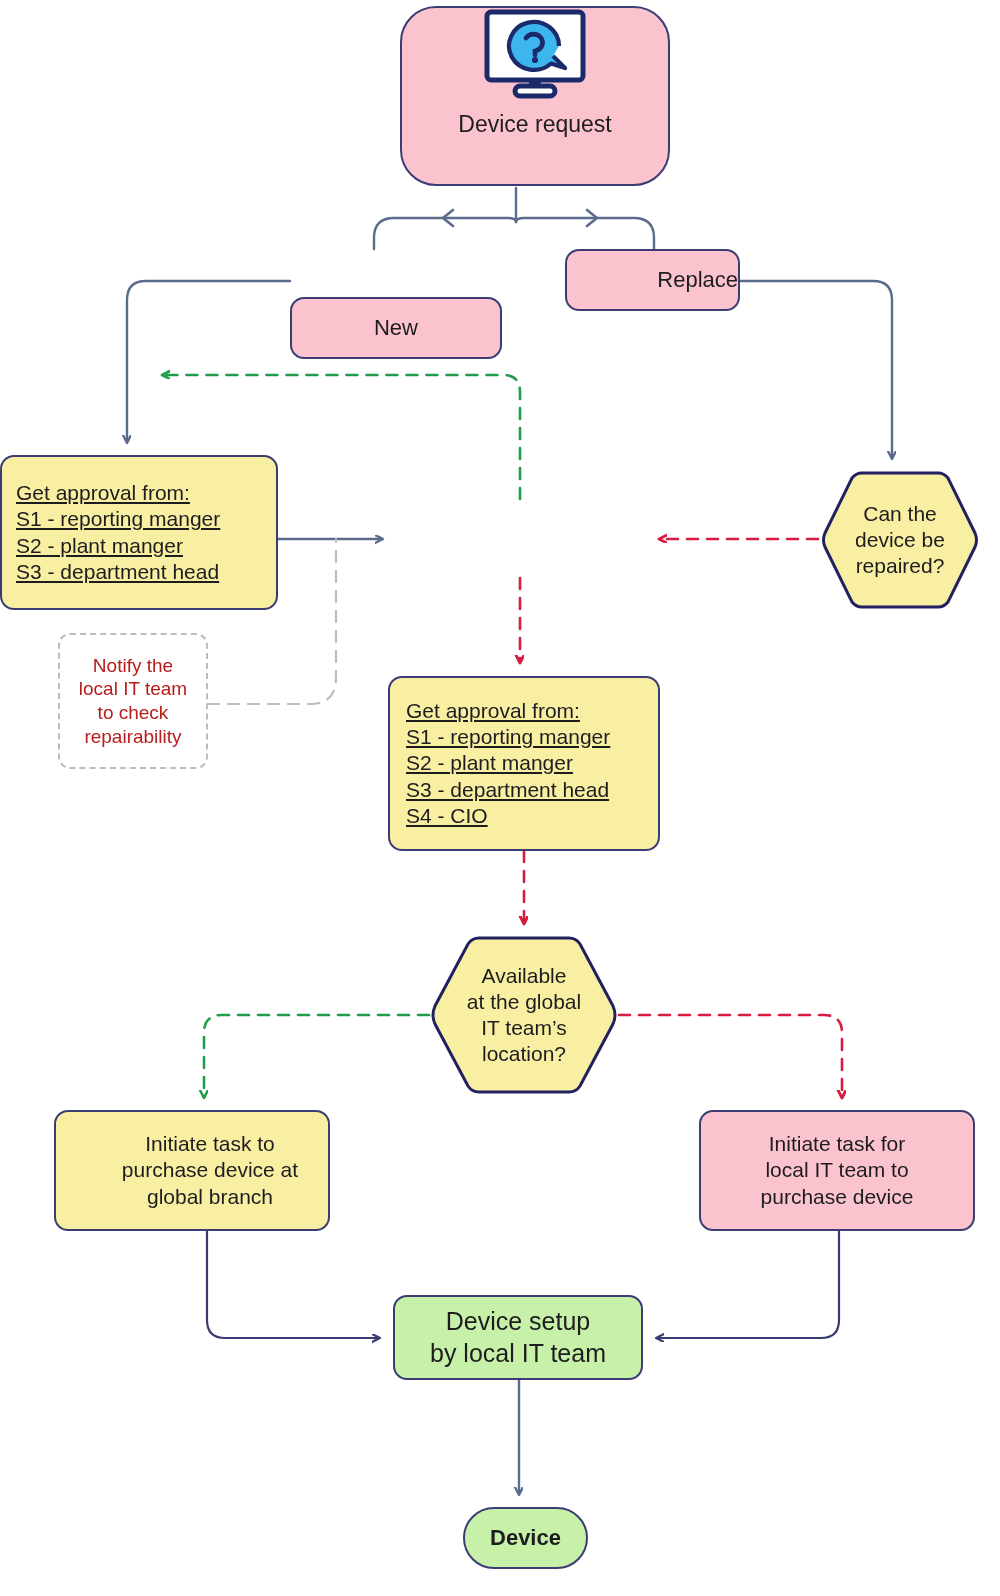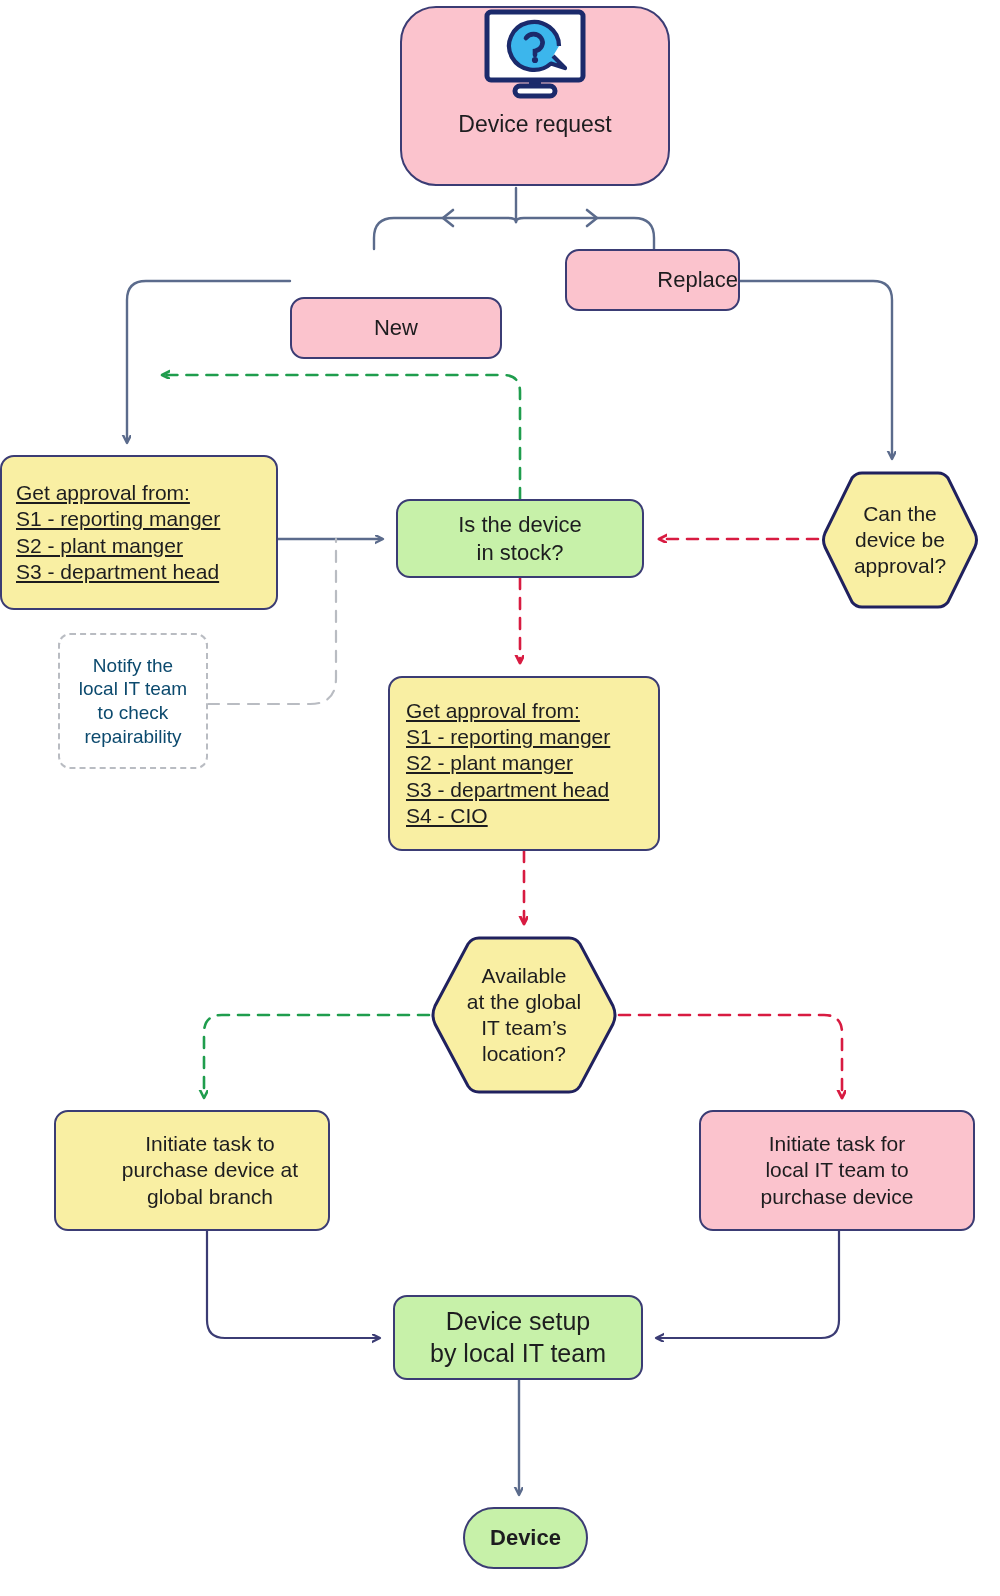--- a/index.html
+++ b/index.html
@@ -67,21 +67,21 @@
   #n-replace { left: 565px; top: 249px; width: 175px; height: 62px; font-size: 22px; align-items: flex-end; }
 
   #n-approve1 {
     left: 0px; top: 455px; width: 278px; height: 155px;
     font-size: 21px; padding: 10px 14px; border-radius: 14px;
     align-items: flex-start;
   }
   #n-notify {
     left: 58px; top: 633px; width: 150px; height: 136px;
     border: 2px dashed #b9bcc2; border-radius: 12px;
-    background: #ffffff; font-size: 19px; color: #0c4a6e;
+    background: #ffffff; font-size: 19px; color: #b91c1c;
   }
   #n-stock {
     left: 396px; top: 499px; width: 248px; height: 79px;
     font-size: 22px;
   }
   #n-approve2 {
     left: 388px; top: 676px; width: 272px; height: 175px;
     font-size: 21px; padding: 10px 16px; border-radius: 14px;
     align-items: flex-start;
   }
@@ -203,32 +203,28 @@
 S3 - department head</span>
   </div>
 
   <div id="n-notify" class="node">
     <span class="txt">Notify the
 local IT team
 to check
 repairability</span>
   </div>
 
-  <div id="n-stock" class="node rrect fill-green">
-    <span class="txt">Is the device
-in stock?</span>
-  </div>
 
   <div id="n-repair" class="hexwrap">
     <svg width="160" height="140" viewBox="0 0 160 140">
       <path d="M42,3 L118,3 Q124,3 128,8 L155,63 Q158,70 155,77 L128,132 Q124,137 118,137 L42,137 Q36,137 32,132 L5,77 Q2,70 5,63 L32,8 Q36,3 42,3 Z" fill="#f9efa3" stroke="#20215e" stroke-width="3"></path>
     </svg>
     <div class="hexlabel" style="font-size:21px;">Can the
 device be
-approval?</div>
+repaired?</div>
   </div>
 
   <div id="n-approve2" class="node rrect fill-yellow left-align">
     <span class="txt">Get approval from:
 S1 - reporting manger
 S2 - plant manger
 S3 - department head
 S4 - CIO</span>
   </div>
 

